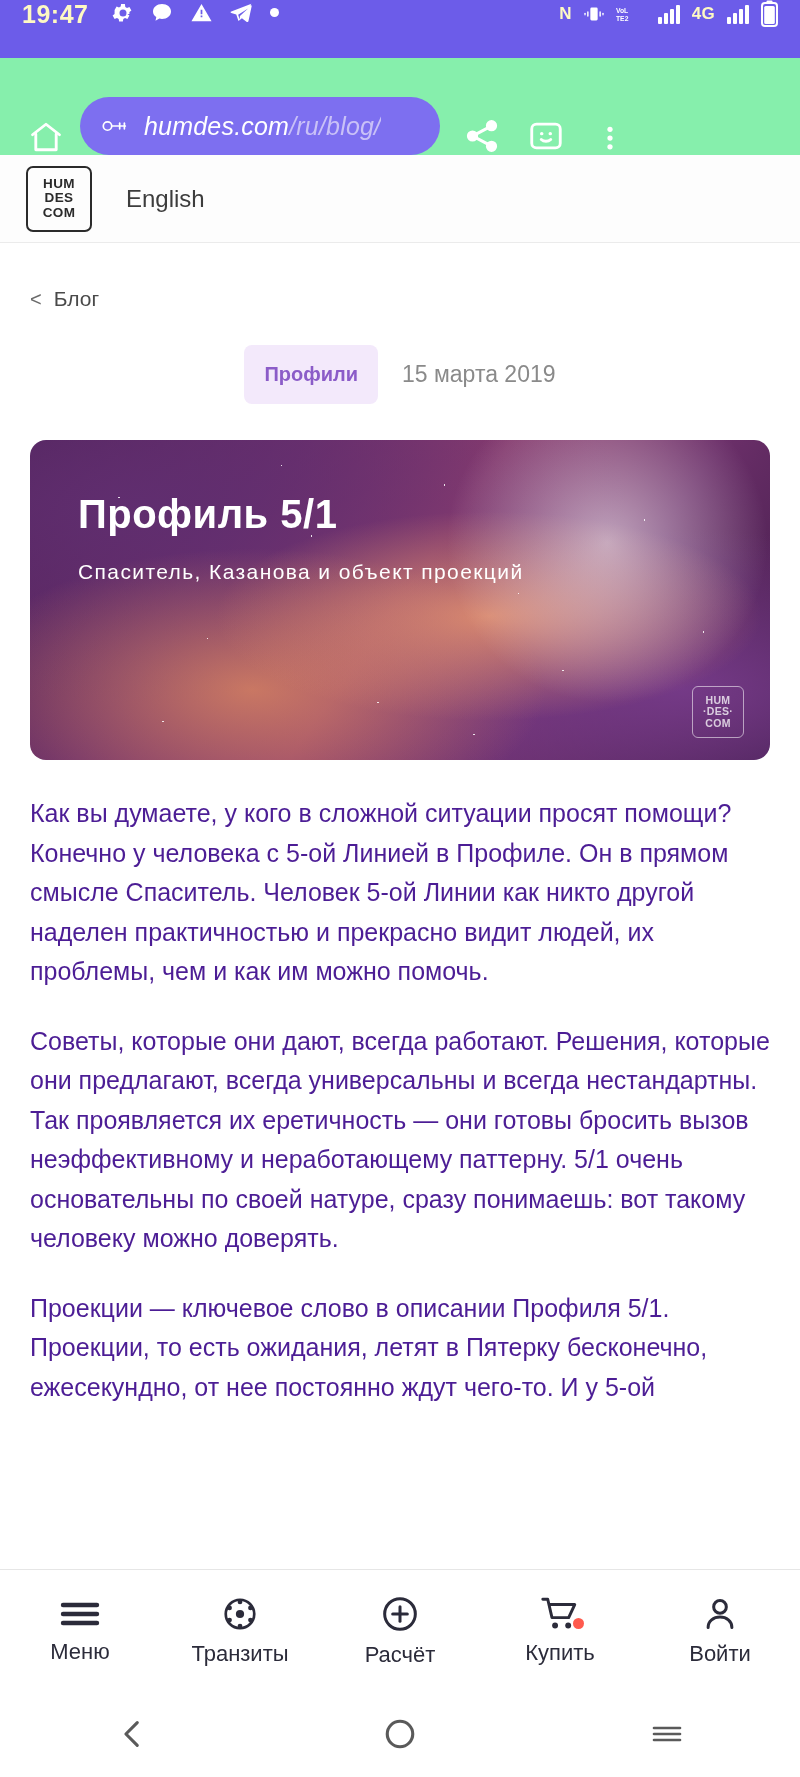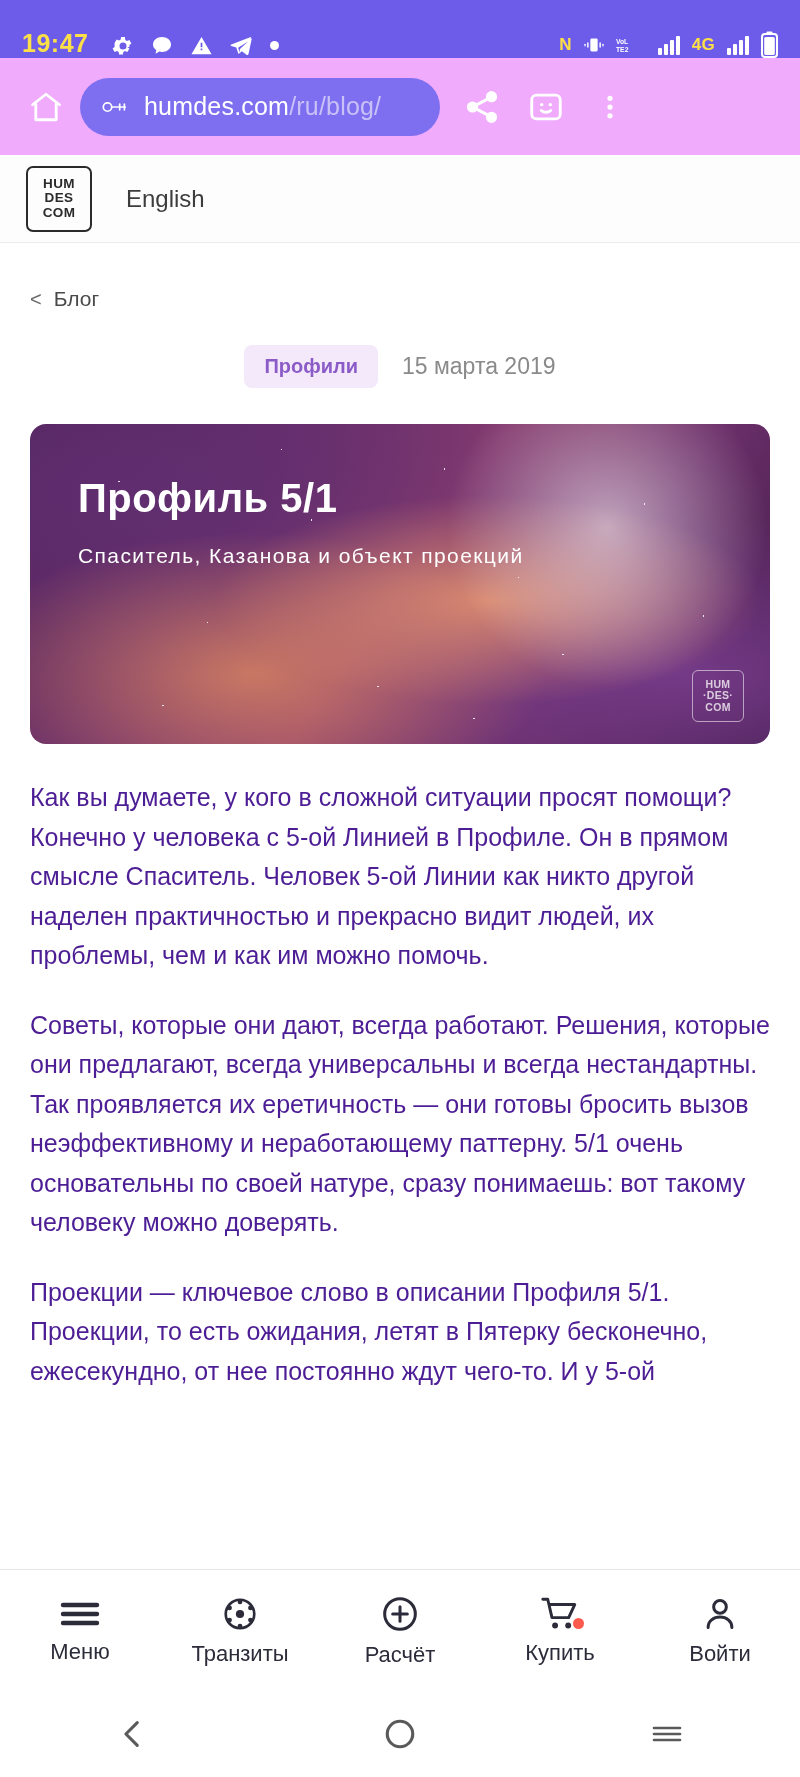--- a/index.html
+++ b/index.html
@@ -12,23 +12,23 @@
   .screen {
     position: relative;
     width: 800px; height: 1777px;
     display: flex; flex-direction: column;
   }
 
   
   .statusbar {
     height: 58px;
     background: #6c5ce9;
-    display: flex; align-items: flex-end;
+    display: flex; align-items: flex-start;
     padding: 0 22px;
-    color: #fde047;
+    color: #fef9c3;
     flex: 0 0 auto;
   }
   .status-clock {
     font-size: 25px; font-weight: bold;
     letter-spacing: .5px;
     margin-right: 22px;
   }
   .status-left-icons { display: flex; align-items: center; gap: 16px; }
   .status-right { margin-left: auto; display: flex; align-items: center; gap: 11px; }
   .si { display: inline-flex; align-items: center; justify-content: center; }
@@ -38,24 +38,25 @@
     letter-spacing: .3px;
   }
   .dot-small {
     width: 9px; height: 9px; border-radius: 50%;
     background: #ffffff; display: inline-block;
   }
 
   
   .browserbar {
     height: 97px;
-    background: #f0abfc;
-    display: flex; align-items: center;
+    background: #86efac;
+    display: flex; align-items: flex-end;
     padding: 0 18px;
     flex: 0 0 auto;
+    font-style: italic;
   }
   .home-btn { width: 56px; display: flex; align-items: center; justify-content: center; }
   .omnibox {
     flex: 1 1 auto;
     height: 58px;
     background: #7d6ff0;
     border-radius: 30px;
     display: flex; align-items: center;
     padding: 0 20px;
     margin: 0 10px 0 6px;
@@ -119,21 +120,21 @@
     color: #24223a;
     padding: 0 18px;
   }
   .meta {
     margin-top: 34px;
     display: flex; align-items: center; justify-content: center; gap: 24px;
   }
   .tag {
     background: #f3e9fb; color: #8b5cc8;
     font-size: 20px; font-weight: bold;
-    padding: 10px 20px; border-radius: 8px;
+    padding: 18px 20px; border-radius: 8px;
   }
   .date { font-size: 23px; color: #8a8a8a; }
 
   .hero {
     margin-top: 36px;
     height: 320px;
     border-radius: 16px;
     overflow: hidden;
     position: relative;
     background:

